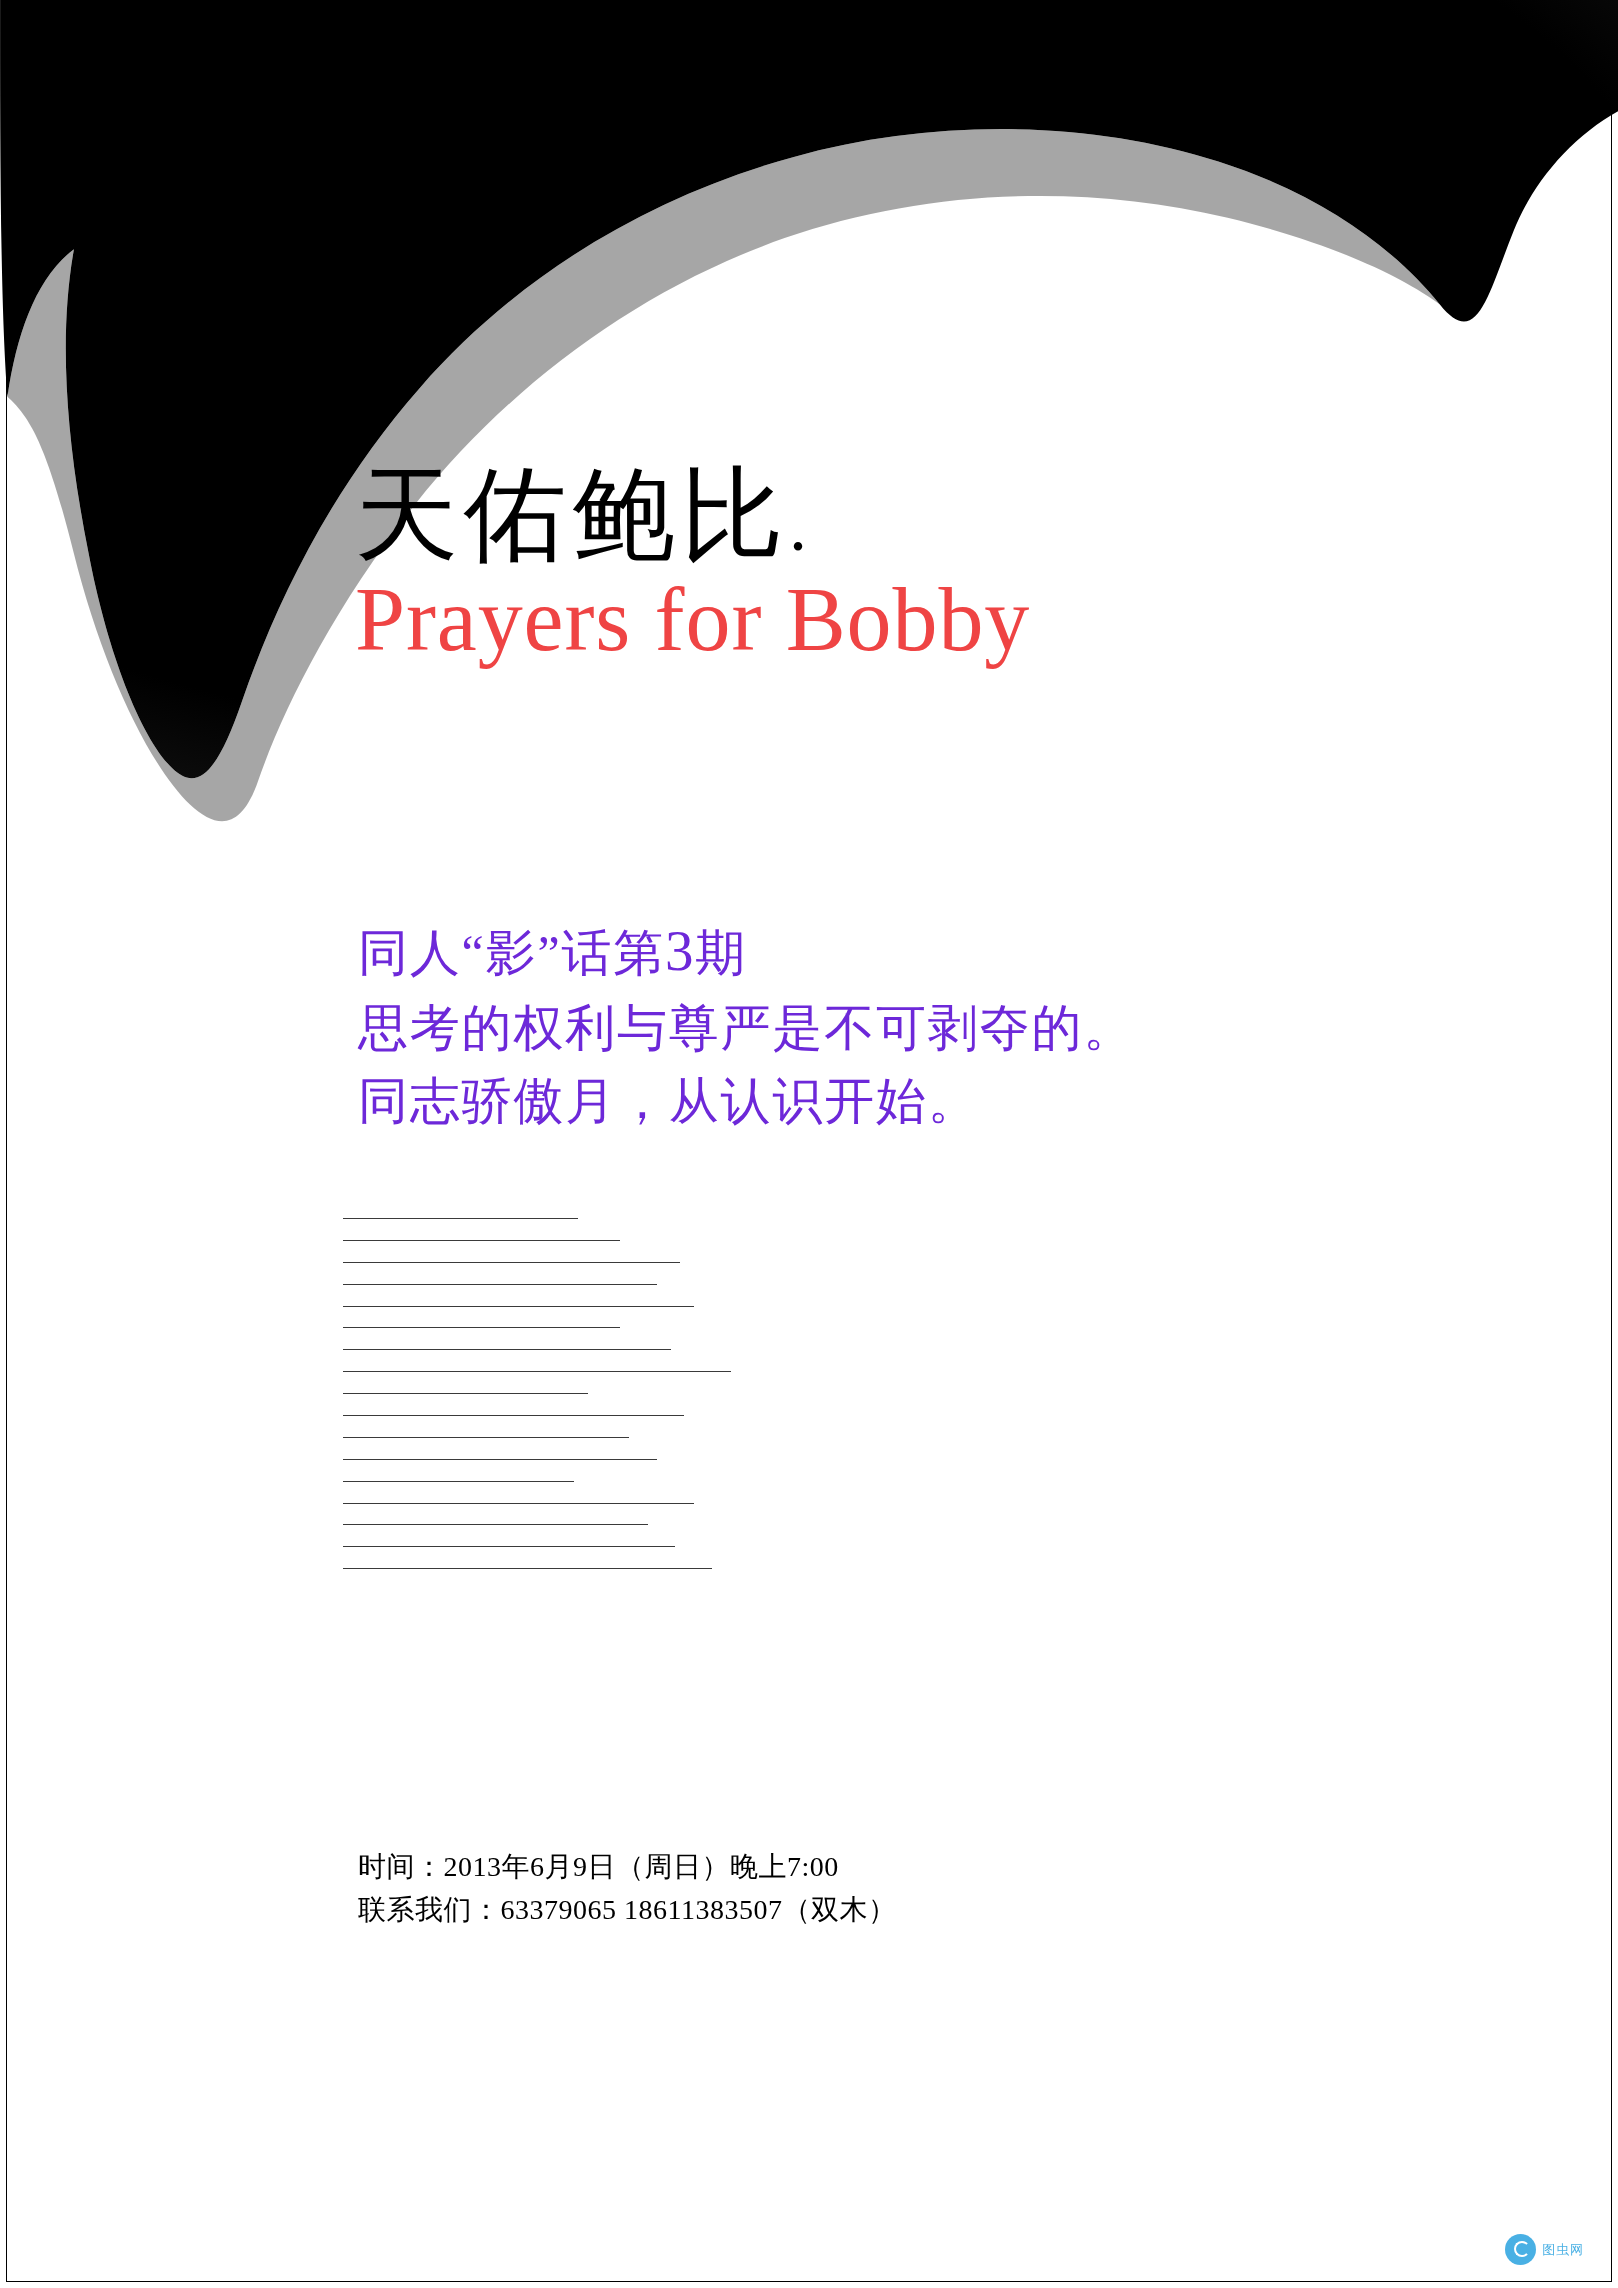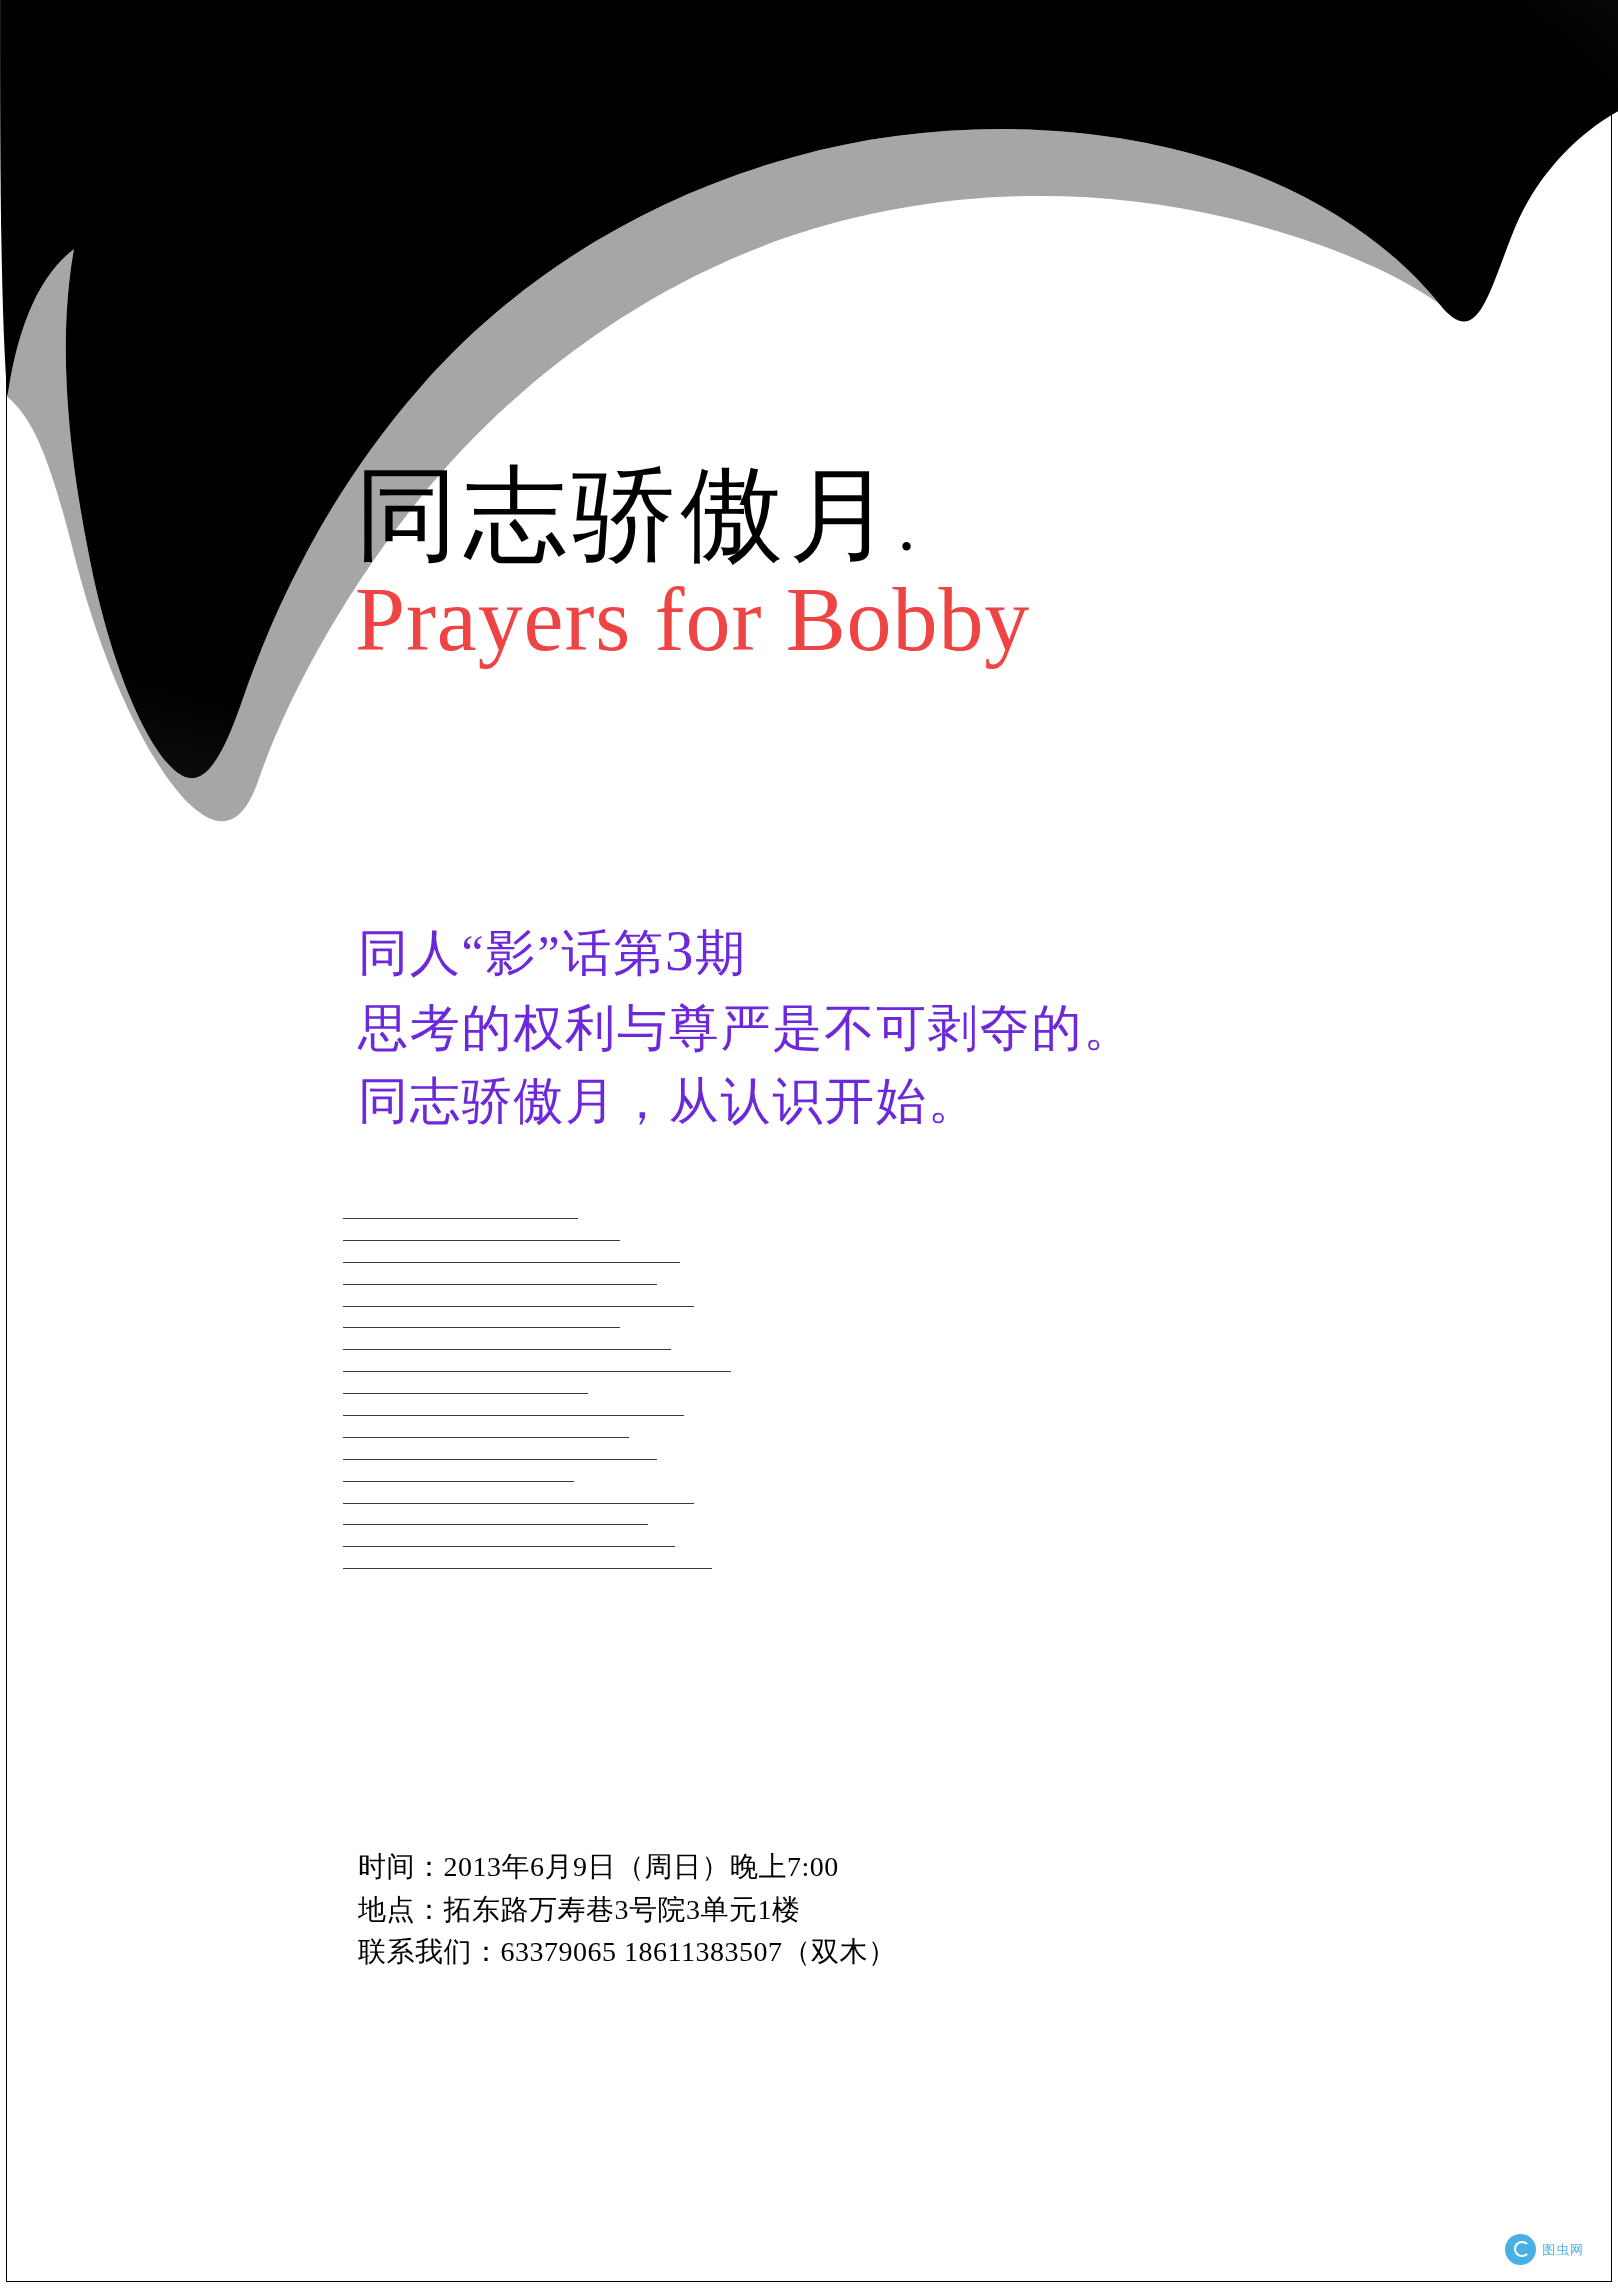--- a/index.html
+++ b/index.html
@@ -200,21 +200,21 @@
                C690,314 550,420 450,546
                C360,660 306,770 280,845
                C262,898 236,900 206,872
                C160,828 110,720 80,600
                C50,480 32,452 8,430 Z" fill="#000000" opacity="0.35"></path>
     </svg>
   </div>
 
   <div class="title-block">
     <div class="title-cn">
-      <span>同志骄傲月</span><span class="dot">.</span>
+      <span>天佑鲍比</span><span class="dot">.</span>
     </div>
     <div class="title-en">Prayers for Bobby</div>
   </div>
 
   <div class="lead-block">
     <div class="lead-line">
       <span>同人“影”话第</span><span class="issue-num">3</span><span>期</span>
     </div>
     <div class="lead-line">思考的权利与尊严是不可剥夺的。</div>
     <div class="lead-line">同志骄傲月，从认识开始。</div>
@@ -251,21 +251,20 @@
       <div class="rule-gap"></div>
       <div class="rule" style="width: 305px;"></div>
       <div class="rule-gap"></div>
       <div class="rule" style="width: 332px;"></div>
       <div class="rule-gap"></div>
       <div class="rule" style="width: 369px;"></div>
     </div>
 
   <div class="info-block">
     <div class="info-line">时间：2013年6月9日（周日）晚上7:00</div>
-    <div class="info-line">地点：拓东路万寿巷3号院3单元1楼</div>
     <div class="info-line">联系我们：63379065  18611383507（双木）</div>
   </div>
 
   <div class="watermark">
     <span class="wm-mark"></span>
     <span class="wm-text">图虫网</span>
   </div>
 
 </div>
 

